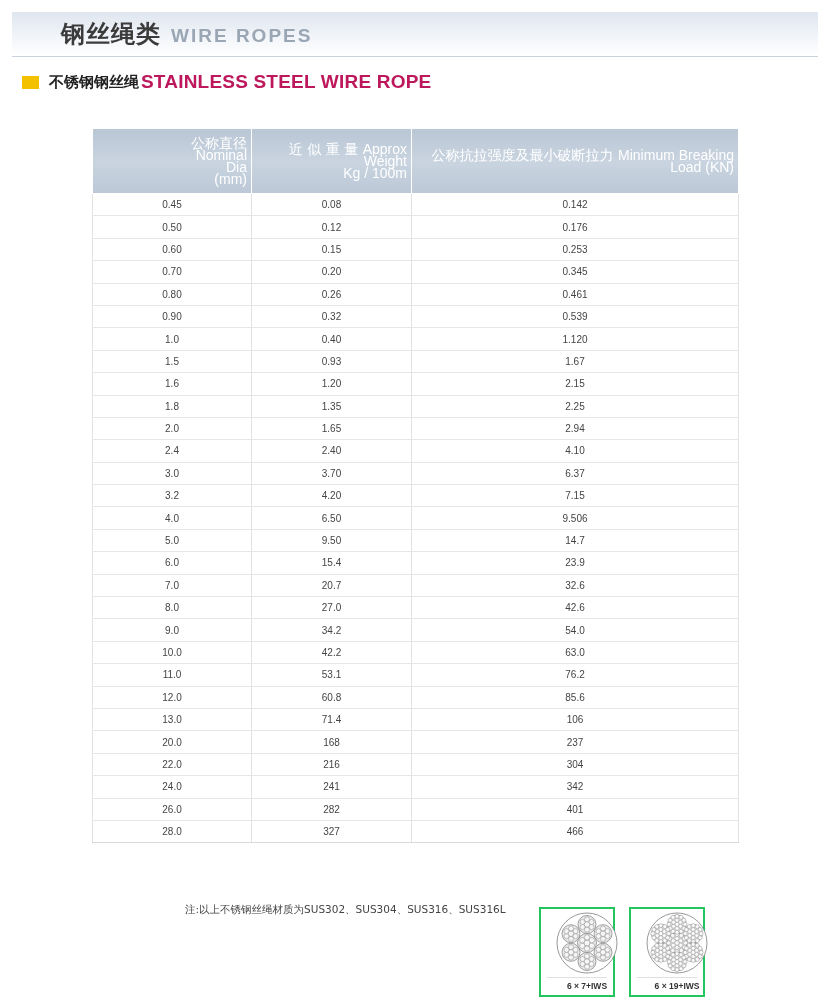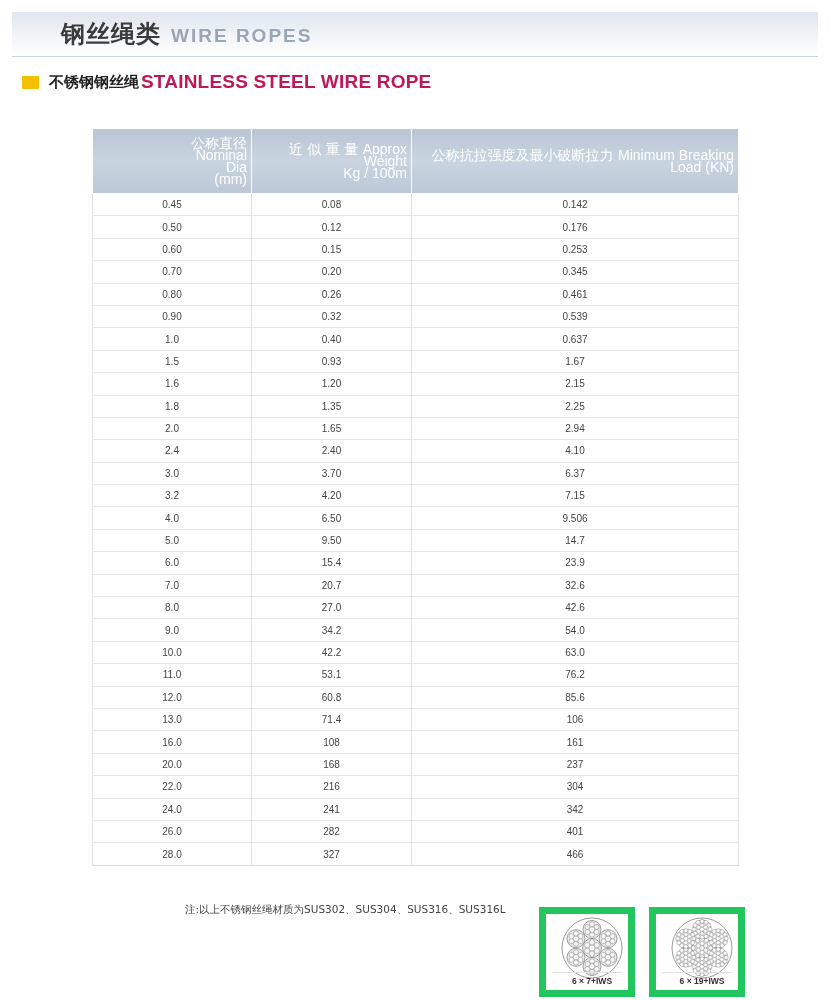--- a/index.html
+++ b/index.html
@@ -136,23 +136,23 @@
   }
   
   .diagrams {
     position: absolute;
     left: 539px;
     top: 895px;
     display: flex;
     gap: 14px;
   }
   .diag-box {
-    width: 96px;
+    width: 76px;
     height: 90px;
-    border: 7px solid #22c55e;
+    border: 2px solid #22c55e;
     background: #ffffff;
     position: relative;
     box-sizing: border-box;
   }
   .diag-svg-holder {
     position: absolute;
     left: 0;
     top: 0;
     width: 92px;
     height: 68px;
@@ -252,21 +252,21 @@
             <td>0.461</td>
           </tr>
           <tr>
             <td>0.90</td>
             <td>0.32</td>
             <td>0.539</td>
           </tr>
           <tr>
             <td>1.0</td>
             <td>0.40</td>
-            <td>0.637</td>
+            <td>1.120</td>
           </tr>
           <tr>
             <td>1.5</td>
             <td>0.93</td>
             <td>1.67</td>
           </tr>
           <tr>
             <td>1.6</td>
             <td>1.20</td>
             <td>2.15</td>
@@ -338,25 +338,20 @@
           </tr>
           <tr>
             <td>12.0</td>
             <td>60.8</td>
             <td>85.6</td>
           </tr>
           <tr>
             <td>13.0</td>
             <td>71.4</td>
             <td>106</td>
-          </tr>
-          <tr>
-            <td>16.0</td>
-            <td>108</td>
-            <td>161</td>
           </tr>
           <tr>
             <td>20.0</td>
             <td>168</td>
             <td>237</td>
           </tr>
           <tr>
             <td>22.0</td>
             <td>216</td>
             <td>304</td>

